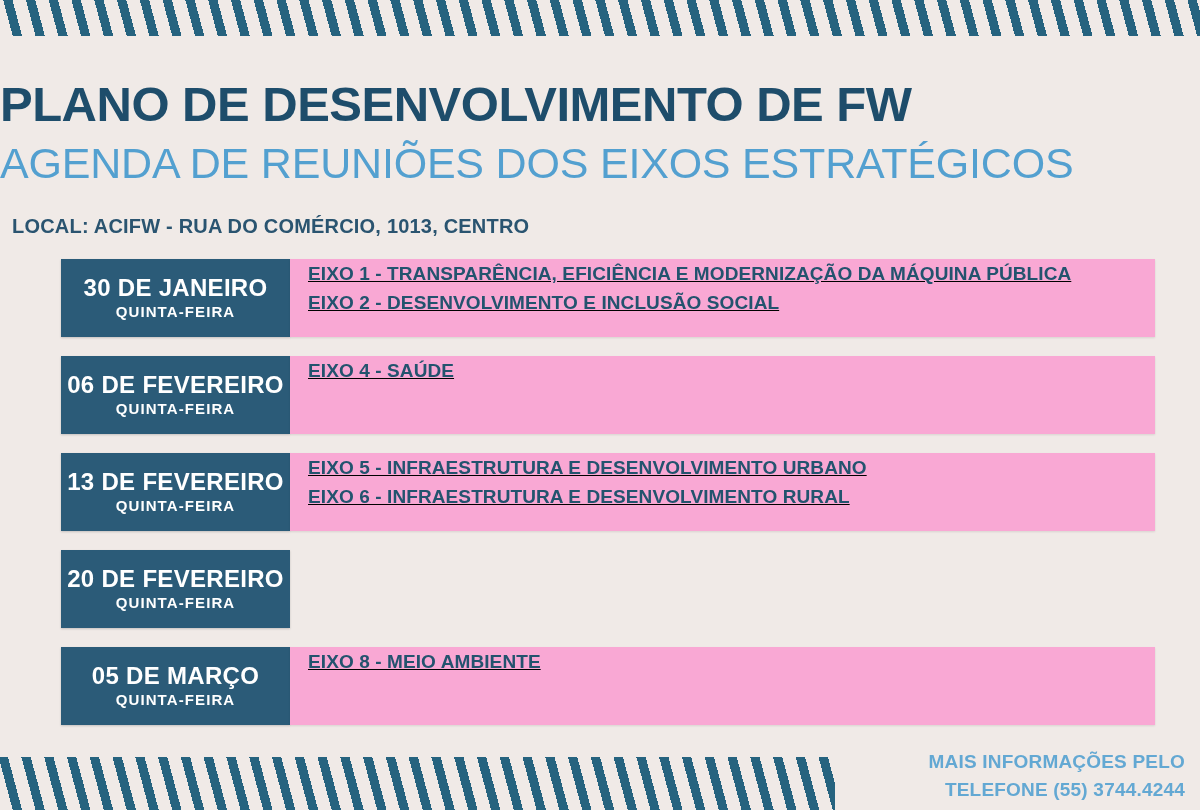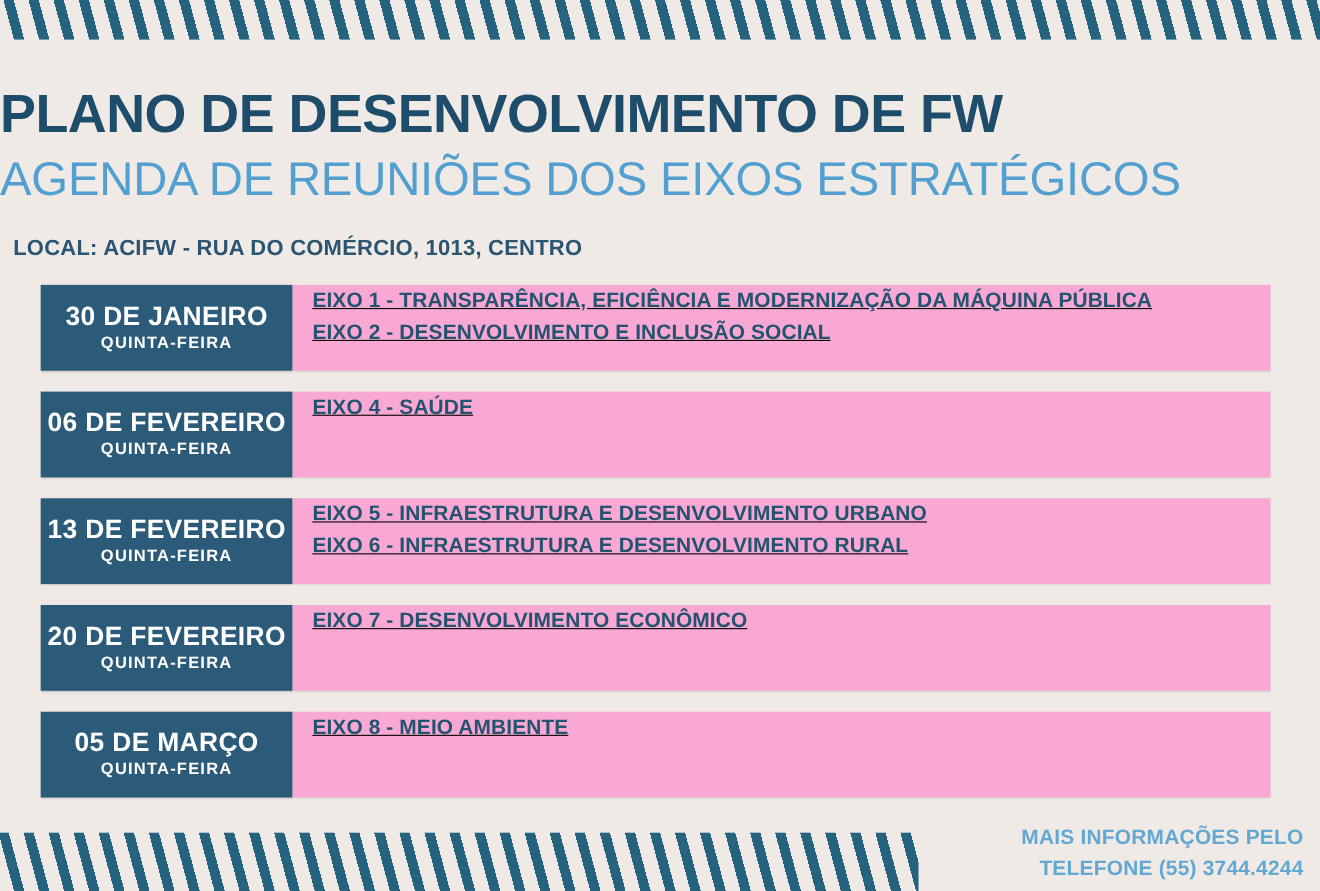--- a/index.html
+++ b/index.html
@@ -93,20 +93,21 @@
   .date-block {
     width: 229px;
     flex: 0 0 229px;
     background: #2B5B78;
     color: #FFFFFF;
     display: flex;
     flex-direction: column;
     align-items: center;
     justify-content: center;
     box-shadow: 0 1px 2px rgba(0,0,0,0.18);
+    margin-left: 24px;
   }
   .date-day {
     font-size: 24px;
     font-weight: bold;
     letter-spacing: 0.3px;
     line-height: 1.05;
     text-transform: uppercase;
     white-space: nowrap;
   }
   .date-weekday {
@@ -192,23 +193,20 @@
       <div class="eixo-panel">
         <div class="eixo-line">EIXO 5 - INFRAESTRUTURA E DESENVOLVIMENTO URBANO</div>
         <div class="eixo-line">EIXO 6 - INFRAESTRUTURA E DESENVOLVIMENTO RURAL</div>
       </div>
     </div>
     <div class="agenda-row">
       <div class="date-block">
         <div class="date-day">20 DE FEVEREIRO</div>
         <div class="date-weekday">QUINTA-FEIRA</div>
       </div>
-      <div class="eixo-panel">
-        <div class="eixo-line">EIXO 7 - DESENVOLVIMENTO ECONÔMICO</div>
-      </div>
     </div>
     <div class="agenda-row">
       <div class="date-block">
         <div class="date-day">05 DE MARÇO</div>
         <div class="date-weekday">QUINTA-FEIRA</div>
       </div>
       <div class="eixo-panel">
         <div class="eixo-line">EIXO 8 - MEIO AMBIENTE</div>
       </div>
     </div>

